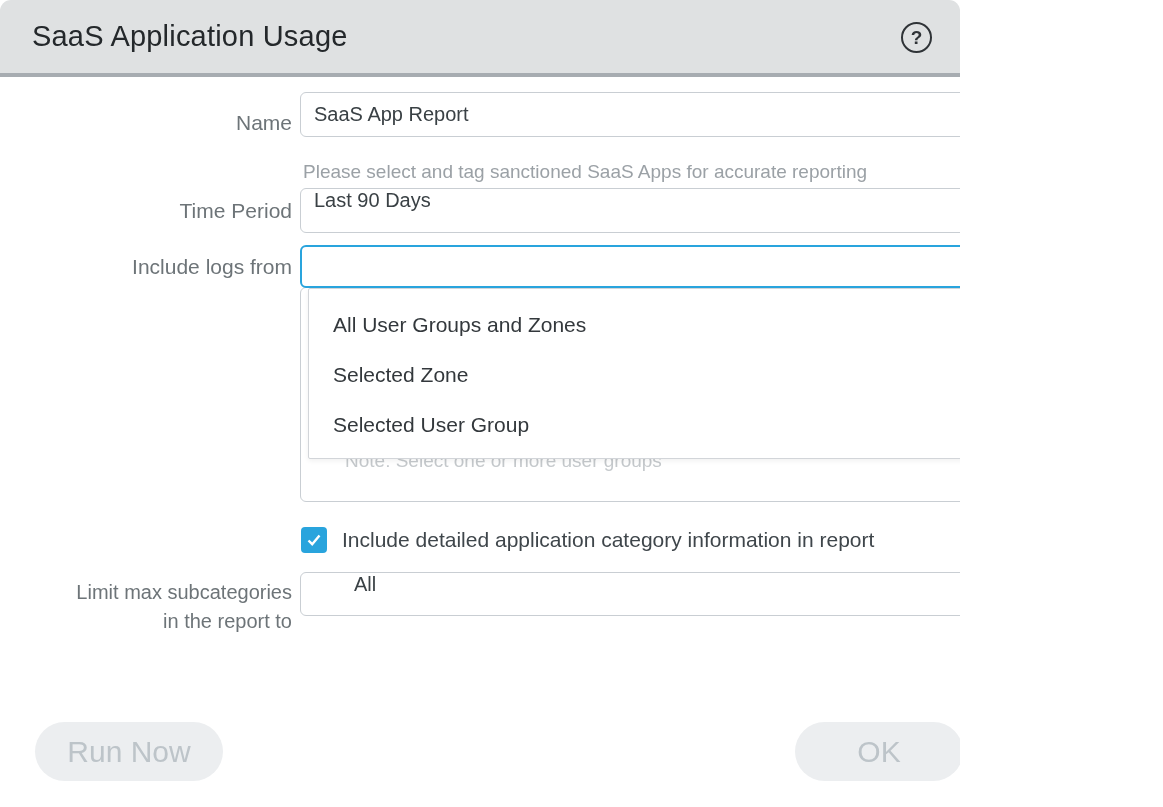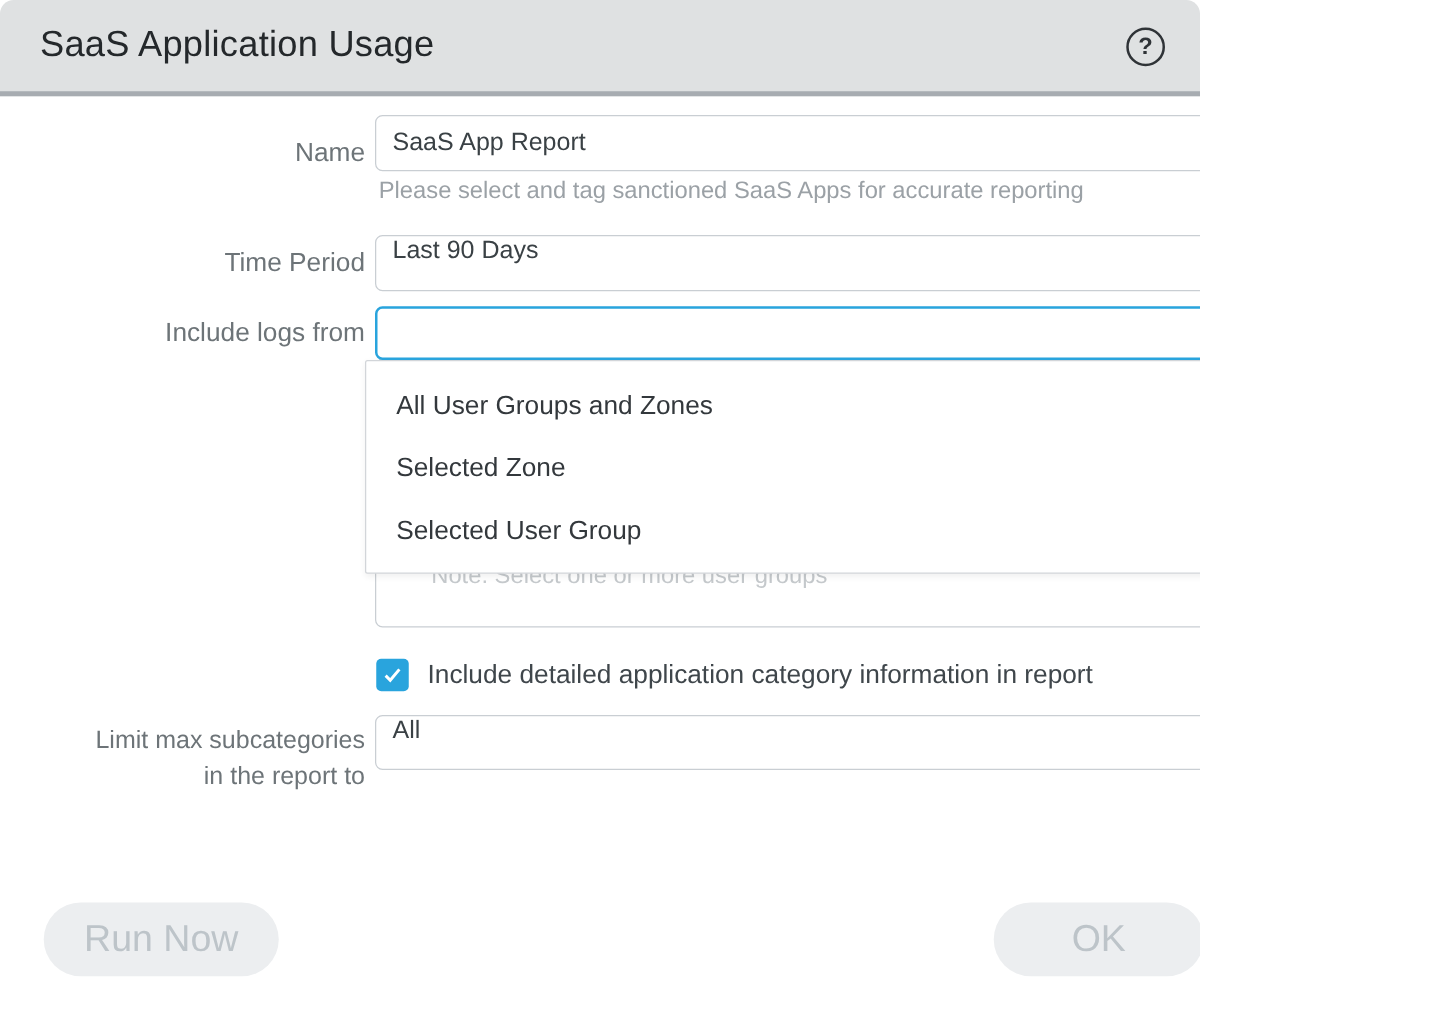--- a/index.html
+++ b/index.html
@@ -37,29 +37,29 @@
   .field{position:absolute;left:300px;width:838px;background:#fff;border:1px solid var(--field-border);
          border-radius:6px;font-size:20px;color:var(--text-dark);}
   .txt{padding-left:13px;height:45px;outline:none;font-family:inherit;}
   .sel{display:flex;cursor:pointer;}
   .sel .val{padding-left:13px;flex:1;}
   .trig{position:absolute;right:0;top:0;bottom:0;width:52px;border-left:1px solid #d3d6d9;
         display:flex;align-items:center;justify-content:center;border-radius:0 6px 6px 0;}
   .sel.focused{border:2px solid var(--accent-blue);z-index:4;}
   .sel.focused .trig{border-left:none;}
 
-  .helper{position:absolute;left:303px;top:142px;font-size:19px;color:var(--muted-gray);}
+  .helper{position:absolute;left:303px;top:161px;font-size:19px;color:var(--muted-gray);}
 
   
   .ugbox{position:absolute;left:300px;top:287px;width:838px;height:215px;border:1px solid var(--field-border);
          border-radius:6px;background:#fff;z-index:1;}
   .ugnote{position:absolute;left:44px;top:162px;font-size:19px;color:var(--placeholder-gray);}
 
   
-  .menu{position:absolute;left:292px;top:288px;width:838px;height:171px;background:#fff;
+  .menu{position:absolute;left:308px;top:288px;width:838px;height:171px;background:#fff;
         border:1px solid #d2d5d9;border-radius:2px;z-index:3;box-shadow:0 2px 5px rgba(0,0,0,.06);
         padding-top:11px;}
   .opt{height:50px;display:flex;align-items:center;padding-left:24px;font-size:21px;color:#33383c;cursor:pointer;}
 
   
   .cb{position:absolute;left:301px;top:527px;width:26px;height:26px;border-radius:4px;
       background:var(--accent-blue);display:flex;align-items:center;justify-content:center;cursor:pointer;}
   .cb-lbl{position:absolute;left:342px;top:527px;height:26px;display:flex;align-items:center;
           font-size:21px;color:#3f464b;}
 
@@ -130,21 +130,21 @@
           <polyline points="2.5,7.5 6.2,11.2 13.5,2.5" fill="none" stroke="#ffffff" stroke-width="2.4"></polyline>
         </svg>
     </span>
   </div>
   <div class="cb-lbl">Include detailed application category information in report</div>
 
   <div class="lbl2" style="top:578px;">
     <div>Limit max subcategories</div>
     <div>in the report to</div>
   </div>
-  <div class="field sel" style="top:572px;height:44px;">
+  <div class="field sel" style="top:572px;height:44px;padding-left:40px;">
     <span class="val">All</span>
     <span class="trig">
       <span>
         <svg width="19" height="11" viewBox="0 0 19 11">
             <polyline points="1.5,1.5 9.5,9 17.5,1.5" fill="none" stroke="#8a9197" stroke-width="2.3"></polyline>
           </svg>
       </span>
     </span>
   </div>
 

